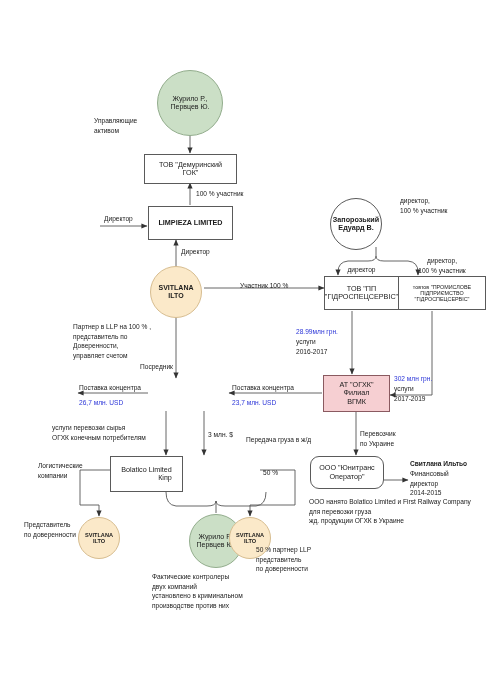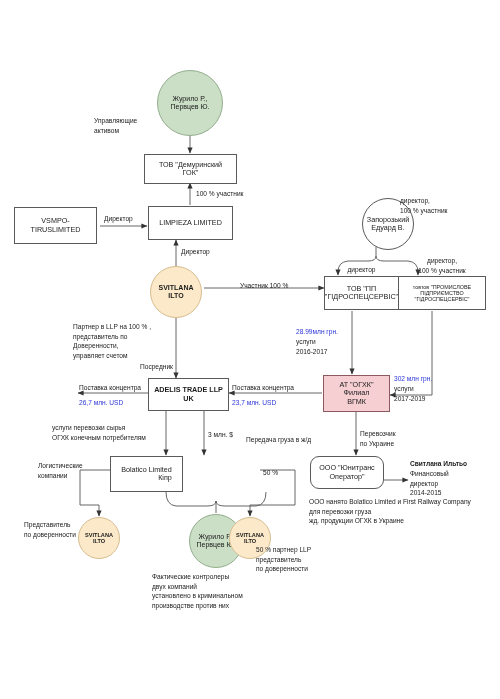--- a/index.html
+++ b/index.html
@@ -129,35 +129,31 @@
   <div class="node circle green" style="left:157px;top:70px;width:66px;height:66px;">
     <span style="white-space: pre-line;">Журило Р.,
 Первцев Ю.</span>
   </div>
 
   <div class="node box" style="left:144px;top:154px;width:93px;height:30px;">
     <span style="white-space: pre-line;">ТОВ "Демуринский
 ГОК"</span>
   </div>
 
-  <div class="node box" style="left:14px;top:207px;width:83px;height:37px;">
-    <span style="white-space: pre-line;">VSMPO-
-TIRUSLIMITED</span>
-  </div>
 
   <div class="node box" style="left:148px;top:206px;width:85px;height:34px;">
-    <span style="white-space: pre-line;">LIMPIEZA LIMITED</span>
+    <span style="white-space: pre-line; font-weight: bold;">LIMPIEZA LIMITED</span>
   </div>
 
   <div class="node circle cream" style="left:150px;top:266px;width:52px;height:52px;">
     <span style="white-space: pre-line;">SVITLANA
 ILTO</span>
   </div>
 
-  <div class="node circle plain" style="left:362px;top:198px;width:52px;height:52px;">
+  <div class="node circle plain" style="left:330px;top:198px;width:52px;height:52px;font-weight:bold;">
     <span style="white-space: pre-line;">Запорозький
 Едуард В.</span>
   </div>
 
   <div class="node box" style="left:324px;top:276px;width:75px;height:34px;">
     <span style="white-space: pre-line;">ТОВ "ПП
 "ГІДРОСПЕЦСЕРВІС"</span>
   </div>
 
   <div class="node box" style="left:398px;top:276px;width:88px;height:34px;font-size:5.4px;">
@@ -165,24 +161,20 @@
 ПІДПРИЄМСТВО
 "ГІДРОСПЕЦСЕРВІС"</span>
   </div>
 
   <div class="node box pink" style="left:323px;top:375px;width:67px;height:37px;">
     <span style="white-space: pre-line;">АТ "ОГХК"
 Филиал
 ВГМК</span>
   </div>
 
-  <div class="node box" style="left:148px;top:378px;width:81px;height:33px;font-weight:bold;">
-    <span style="white-space: pre-line;">ADELIS TRADE LLP
-UK</span>
-  </div>
 
 
   <div class="node box" style="left:110px;top:456px;width:73px;height:36px;">
     <span style="white-space: pre-line; text-align: right;">Bolatico Limited
 Кіпр</span>
   </div>
 
 
   <div class="node box rounded" style="left:310px;top:456px;width:74px;height:33px;">
     <span style="white-space: pre-line;">ООО "Юнитранс

